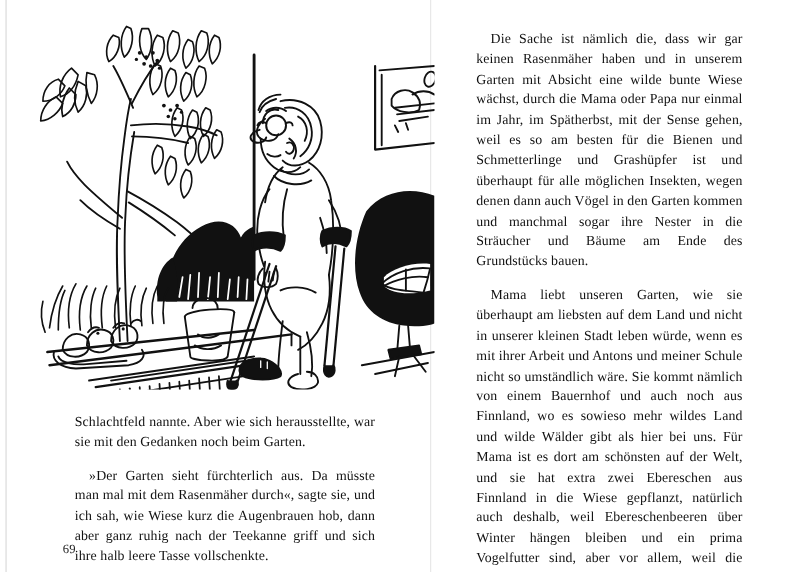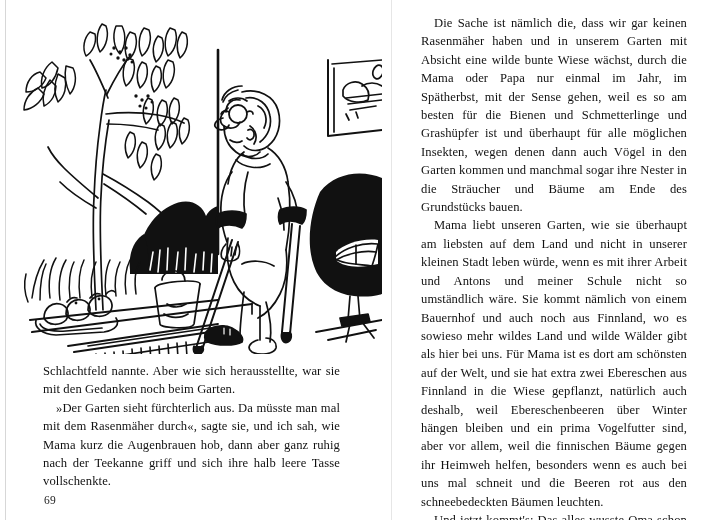--- a/index.html
+++ b/index.html
@@ -27,21 +27,21 @@
   .scan-edge-gutter {
     position: absolute;
     left: 391px; top: 0;
     width: 1px; height: 520px;
     background: #e6e6e6;
   }
 
   
   .page-left {
     position: absolute;
-    left: 0; top: 0;
+    left: 13px; top: 0;
     width: 392px; height: 400px;
   }
   .page-right {
     position: absolute;
     left: 392px; top: 0;
     width: 328px; height: 520px;
   }
 
   
   .illustration {
@@ -60,21 +60,21 @@
     top: 362px;
     width: 297px;
   }
   .col-right-text {
     position: absolute;
     left: 29px;   
     top: 14px;
     width: 266px;
   }
   p.para {
-    margin: 0;
+    margin: 12px;
     font-size: 12.6px;
     line-height: 18.4px;
     text-align: justify;
     text-justify: inter-word;
     hyphens: manual;
     -webkit-hyphens: manual;
     letter-spacing: 0.1px;
   }
   p.para.indent { text-indent: 13px; }
 
@@ -357,21 +357,21 @@
           <path d="M306 330 L372 318" stroke-width="1.8"></path>
           <path d="M318 338 L366 328" stroke-width="1.8"></path>
           <path d="M340 322 L336 340"></path>
           <path d="M352 320 L364 336"></path>
         </g>
       </svg>
     </div>
 
     <div class="col-left-text">
       <p class="para">Schlachtfeld nannte. Aber wie sich herausstellte, war sie mit den Gedanken noch beim Garten.</p>
-      <p class="para indent">»Der Garten sieht fürchterlich aus. Da müsste man mal mit dem Rasenmäher durch«, sagte sie, und ich sah, wie Mama kurz die Augenbrauen hob, dann aber ganz ruhig nach der Teekanne griff und sich ihre halb leere Tasse vollschenkte.</p>
+      <p class="para indent">»Der Garten sieht fürchterlich aus. Da müsste man mal mit dem Rasenmäher durch«, sagte sie, und ich sah, wie Wiese kurz die Augenbrauen hob, dann aber ganz ruhig nach der Teekanne griff und sich ihre halb leere Tasse vollschenkte.</p>
     </div>
 
     <div class="folio folio-left">69</div>
   </div>
 
   <div class="page-right">
     <div class="col-right-text">
       <p class="para indent">Die Sache ist nämlich die, dass wir gar keinen Rasenmäher haben und in unserem Garten mit Absicht eine wilde bunte Wiese wächst, durch die Mama oder Papa nur einmal im Jahr, im Spätherbst, mit der Sense gehen, weil es so am besten für die Bienen und Schmetterlinge und Grashüpfer ist und überhaupt für alle möglichen Insekten, wegen denen dann auch Vögel in den Garten kommen und manchmal sogar ihre Nester in die Sträucher und Bäume am Ende des Grundstücks bauen.</p>
       <p class="para indent">Mama liebt unseren Garten, wie sie überhaupt am liebsten auf dem Land und nicht in unserer kleinen Stadt leben würde, wenn es mit ihrer Arbeit und Antons und meiner Schule nicht so umständlich wäre. Sie kommt nämlich von einem Bauernhof und auch noch aus Finnland, wo es sowieso mehr wildes Land und wilde Wälder gibt als hier bei uns. Für Mama ist es dort am schönsten auf der Welt, und sie hat extra zwei Ebereschen aus Finnland in die Wiese gepflanzt, natürlich auch deshalb, weil Ebereschenbeeren über Winter hängen bleiben und ein prima Vogelfutter sind, aber vor allem, weil die finnischen Bäume gegen ihr Heimweh helfen, besonders wenn es auch bei uns mal schneit und die Beeren rot aus den schneebedeckten Bäumen leuchten.</p>
       <p class="para indent">Und jetzt kommt's: Das alles wusste Oma schon seit ewigen Zeiten, und obwohl sie es nicht verstehen konnte, weil sie selbst ganz anders gärtnerte und immer wahnsinnig stolz auf ihren eigenen aufgeräumten Gar-</p>

